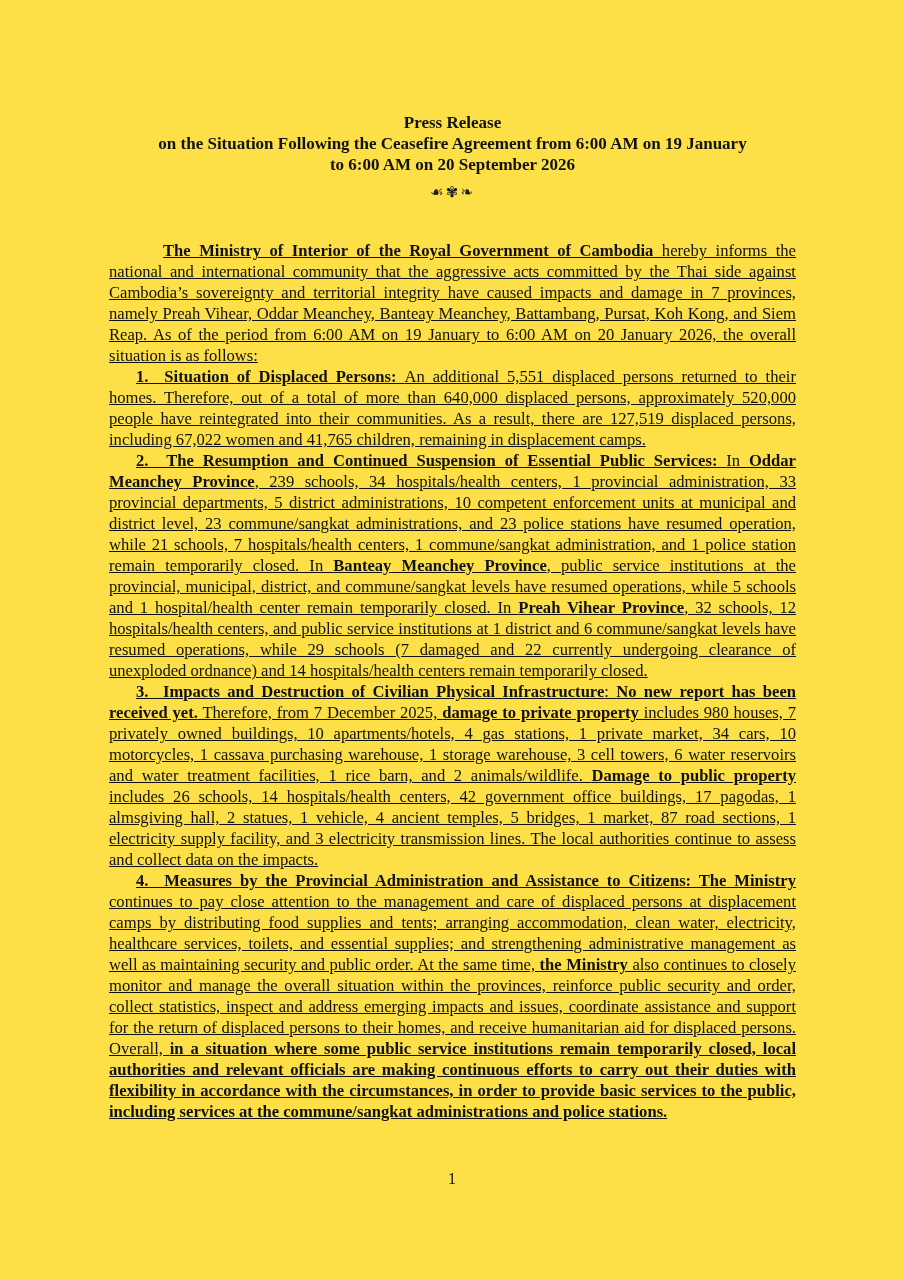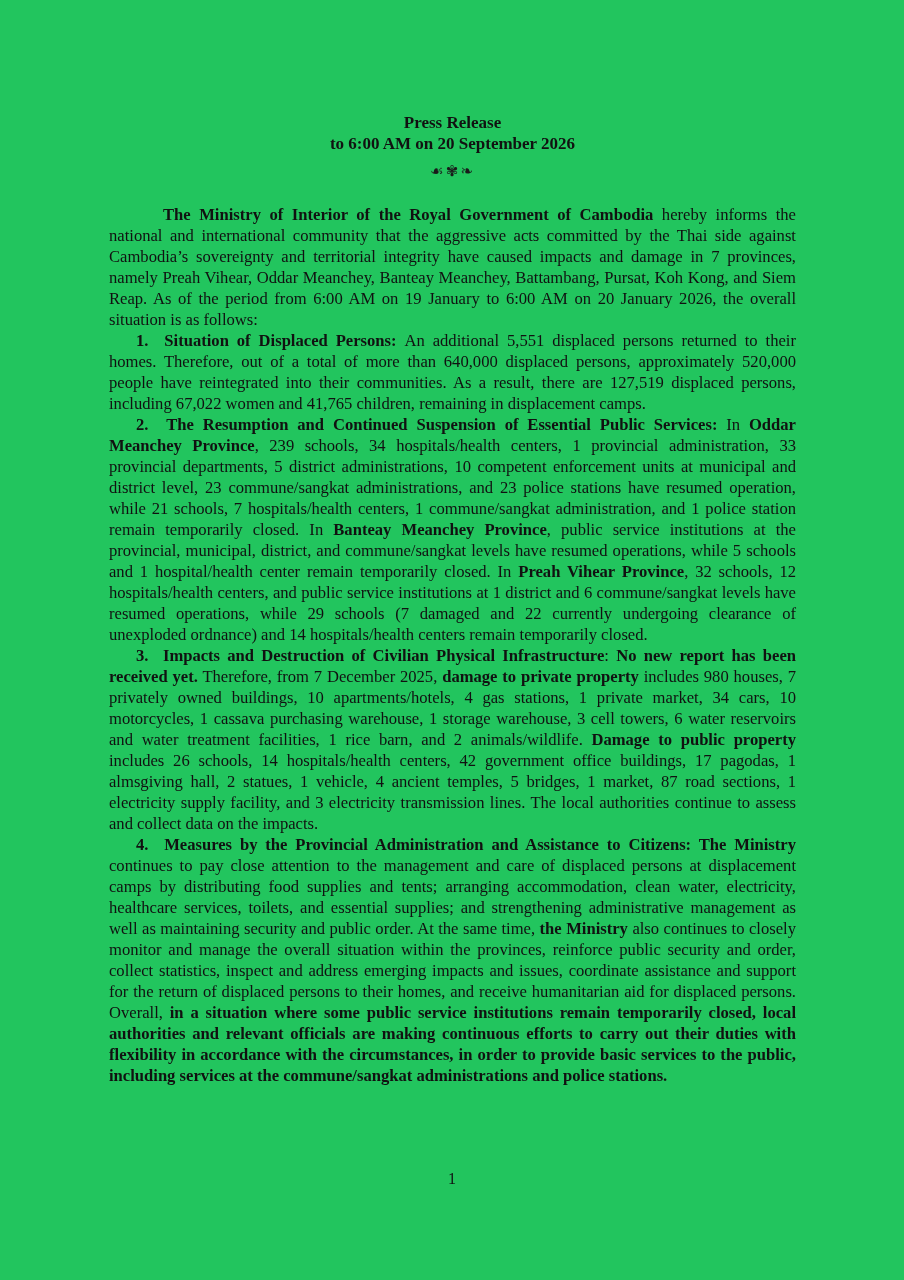--- a/index.html
+++ b/index.html
@@ -1,19 +1,19 @@
 <!DOCTYPE html>
 <html><head>
 <meta charset="utf-8">
 <style>
   html,body{margin:0;padding:0;background:#e8e8e8;}
   .sheet{
     position:relative;
     width:904px;height:1280px;
-    background:#22c55e;
+    background:#fde047;
     font-family:"Liberation Serif","DejaVu Serif",serif;
     color:#111;
     overflow:hidden;
     margin:0 auto;
   }
   .content{
     position:absolute;
     left:109px;top:112px;
     width:687px;
   }
@@ -27,23 +27,24 @@
     text-align:center;
     font-family:"DejaVu Sans",sans-serif;
     font-size:15px;
     line-height:22px;
     height:22px;
     margin-top:6px;
     color:#1a1a1a;
     letter-spacing:2px;
   }
   .body{
-    margin-top:22px;
+    margin-top:37px;
     font-size:16.6px;
     line-height:21px;
+    text-decoration:underline;
   }
   .body p{
     margin:0;
     text-align:justify;
   }
   p.para{ text-indent:54px; }
   p.item{ text-indent:27px; }
   .b{ font-weight:bold; }
   .footer{
     position:absolute;
@@ -56,20 +57,21 @@
   }
 </style>
 </head>
 <body>
 
 <div class="sheet">
   <div class="content">
 
     <div class="title">
       <div>Press Release</div>
+      <div>on the Situation Following the Ceasefire Agreement from 6:00 AM on 19 January</div>
       <div>to 6:00 AM on 20 September 2026</div>
     </div>
 
     <div class="ornament">☙✾❧</div>
 
     <div class="body">
       <p class="para"><span class="b">The Ministry of Interior of the Royal Government of Cambodia</span><span> hereby informs the national and international community that the aggressive acts committed by the Thai side against Cambodia’s sovereignty and territorial integrity have caused impacts and damage in 7 provinces, namely Preah Vihear, Oddar Meanchey, Banteay Meanchey, Battambang, Pursat, Koh Kong, and Siem Reap. As of the period from 6:00 AM on 19 January to 6:00 AM on 20 January 2026, the overall situation is as follows:</span></p>
       <p class="item"><span class="b">1.&nbsp;&nbsp;Situation of Displaced Persons: </span><span>An additional 5,551 displaced persons returned to their homes. Therefore, out of a total of more than 640,000 displaced persons, approximately 520,000 people have reintegrated into their communities. As a result, there are 127,519 displaced persons, including 67,022 women and 41,765 children, remaining in displacement camps.</span></p>
       <p class="item"><span class="b">2.&nbsp;&nbsp;The Resumption and Continued Suspension of Essential Public Services: </span><span>In </span><span class="b">Oddar Meanchey Province</span><span>, 239 schools, 34 hospitals/health centers, 1 provincial administration, 33 provincial departments, 5 district administrations, 10 competent enforcement units at municipal and district level, 23 commune/sangkat administrations, and 23 police stations have resumed operation, while 21 schools, 7 hospitals/health centers, 1 commune/sangkat administration, and 1 police station remain temporarily closed. In </span><span class="b">Banteay Meanchey Province</span><span>, public service institutions at the provincial, municipal, district, and commune/sangkat levels have resumed operations, while 5 schools and 1 hospital/health center remain temporarily closed. In </span><span class="b">Preah Vihear Province</span><span>, 32 schools, 12 hospitals/health centers, and public service institutions at 1 district and 6 commune/sangkat levels have resumed operations, while 29 schools (7 damaged and 22 currently undergoing clearance of unexploded ordnance) and 14 hospitals/health centers remain temporarily closed.</span></p>
       <p class="item"><span class="b">3.&nbsp;&nbsp;Impacts and Destruction of Civilian Physical Infrastructure</span><span>: </span><span class="b">No new report has been received yet.</span><span> Therefore, from 7 December 2025, </span><span class="b">damage to private property</span><span> includes 980 houses, 7 privately owned buildings, 10 apartments/hotels, 4 gas stations, 1 private market, 34 cars, 10 motorcycles, 1 cassava purchasing warehouse, 1 storage warehouse, 3 cell towers, 6 water reservoirs and water treatment facilities, 1 rice barn, and 2 animals/wildlife. </span><span class="b">Damage to public property</span><span> includes 26 schools, 14 hospitals/health centers, 42 government office buildings, 17 pagodas, 1 almsgiving hall, 2 statues, 1 vehicle, 4 ancient temples, 5 bridges, 1 market, 87 road sections, 1 electricity supply facility, and 3 electricity transmission lines. The local authorities continue to assess and collect data on the impacts.</span></p>

